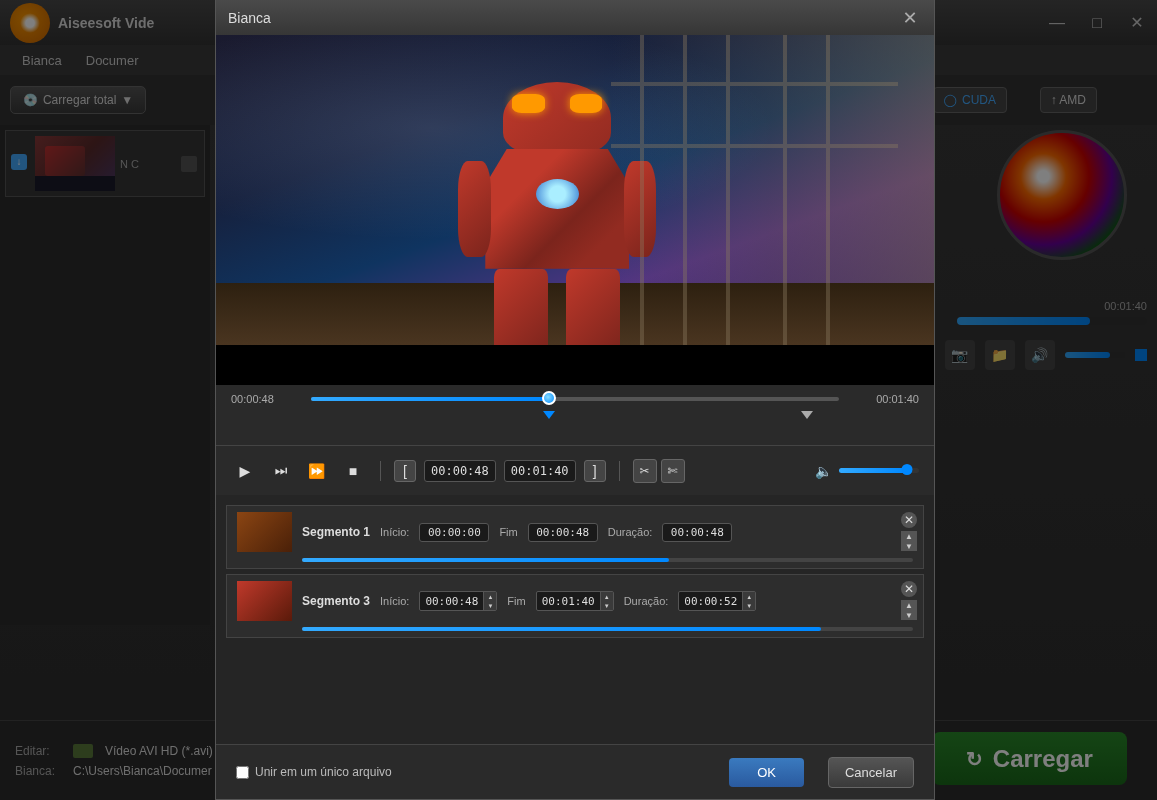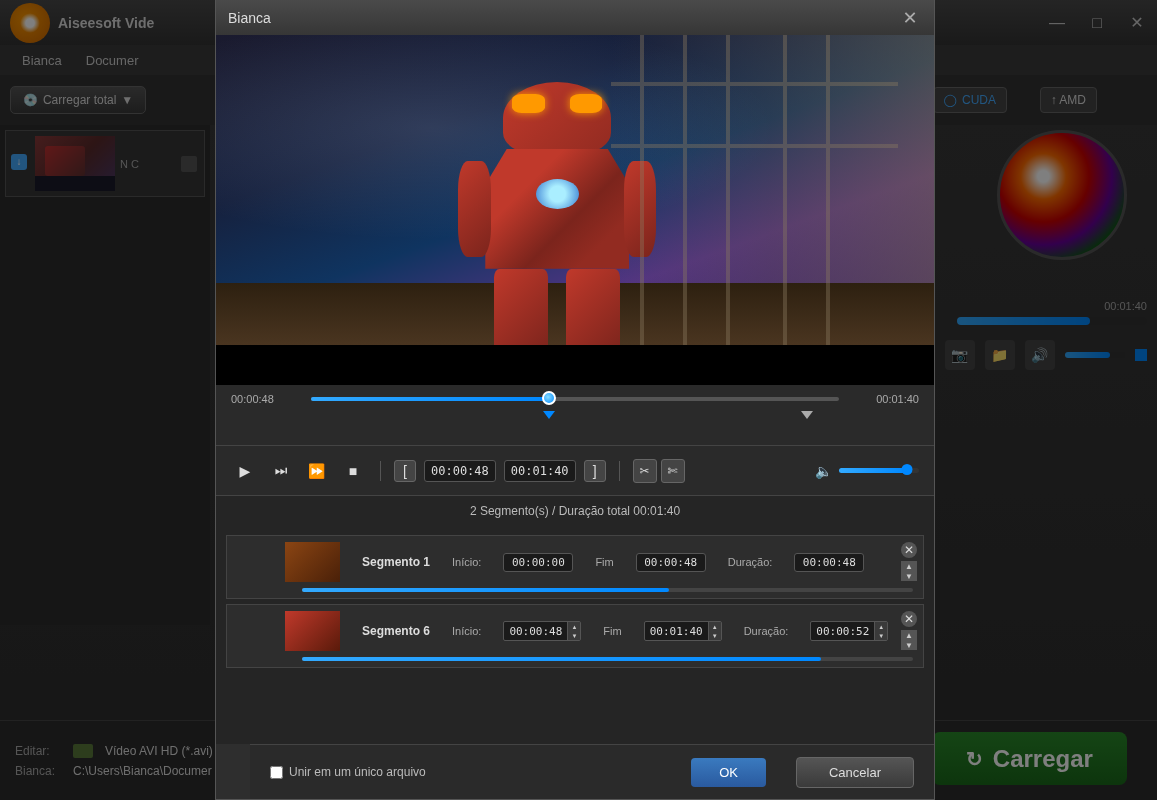--- a/index.html
+++ b/index.html
@@ -571,23 +571,22 @@
       background: #2d2d2d;
       border: 1px solid #444;
       margin: 5px 10px;
       padding: 6px 10px;
       position: relative;
     }
 
     .segment-header {
       display: flex;
       align-items: center;
-      gap: 22px;
+      gap: 10px;
       margin-bottom: 6px;
-      margin-left: 48px;
     }
 
     .segment-thumb {
       width: 55px; height: 40px;
       background: linear-gradient(135deg, #5a3010, #3a2010);
       flex-shrink: 0;
     }
 
     .segment-label {
       color: #ddd;
@@ -644,22 +643,21 @@
     }
 
     
     .dialog-footer {
       flex: 0 0 55px;
       background: #2a2a2a;
       border-top: 1px solid #444;
       display: flex;
       align-items: center;
       padding: 0 20px;
-      gap: 30px;
-      margin-left: 34px;
+      gap: 24px;
     }
 
     .footer-checkbox {
       display: flex;
       align-items: center;
       gap: 6px;
       color: #bbb;
       font-size: 12px;
     }
     .footer-checkbox input {
@@ -677,21 +675,21 @@
       padding: 7px 28px;
       cursor: pointer;
     }
 
     .btn-cancel {
       background: linear-gradient(to bottom, #555, #3a3a3a);
       border: 1px solid #666;
       border-radius: 4px;
       color: #ddd;
       font-size: 13px;
-      padding: 7px 32px;
+      padding: 7px 16px;
       cursor: pointer;
     }
 
     
     .spinbox {
       display: inline-flex;
       align-items: center;
       background: #1a1a1a;
       border: 1px solid #555;
       border-radius: 2px;
@@ -887,23 +885,20 @@
 
     <div class="ctrl-vol-area">
       <span class="ctrl-vol-icon">🔈</span>
       <div class="vol-bar">
         <div class="vol-fill"></div>
         <div class="vol-thumb"></div>
       </div>
     </div>
   </div>
 
-  <div class="segments-info">
-    <span>2 Segmento(s) / Duração total 00:01:40</span>
-  </div>
 
   <div class="segment-list">
 
     <div class="segment-item">
       <div class="segment-header">
         <div class="segment-thumb" style="background:linear-gradient(135deg,#8b4513,#4a2008);">
         </div>
         <span class="segment-label">Segmento 1</span>
         <span class="segment-field">Início:</span>
         <div class="ctrl-timecode" style="font-size:11px;padding:2px 5px;">00:00:00</div>
@@ -922,21 +917,21 @@
       <div class="segment-move-btns">
         <button class="seg-mv-btn">▲</button>
         <button class="seg-mv-btn">▼</button>
       </div>
     </div>
 
     <div class="segment-item">
       <div class="segment-header">
         <div class="segment-thumb" style="background:linear-gradient(135deg,#c0392b,#5a1a0a);">
         </div>
-        <span class="segment-label">Segmento 6</span>
+        <span class="segment-label">Segmento 3</span>
         <span class="segment-field">Início:</span>
         <div class="spinbox">
           <span class="spinbox-val">00:00:48</span>
           <div class="spinbox-arrows">
             <div class="spinbox-arrow">▲</div>
             <div class="spinbox-arrow">▼</div>
           </div>
         </div>
         <span class="segment-field">Fim</span>
         <div class="spinbox">

